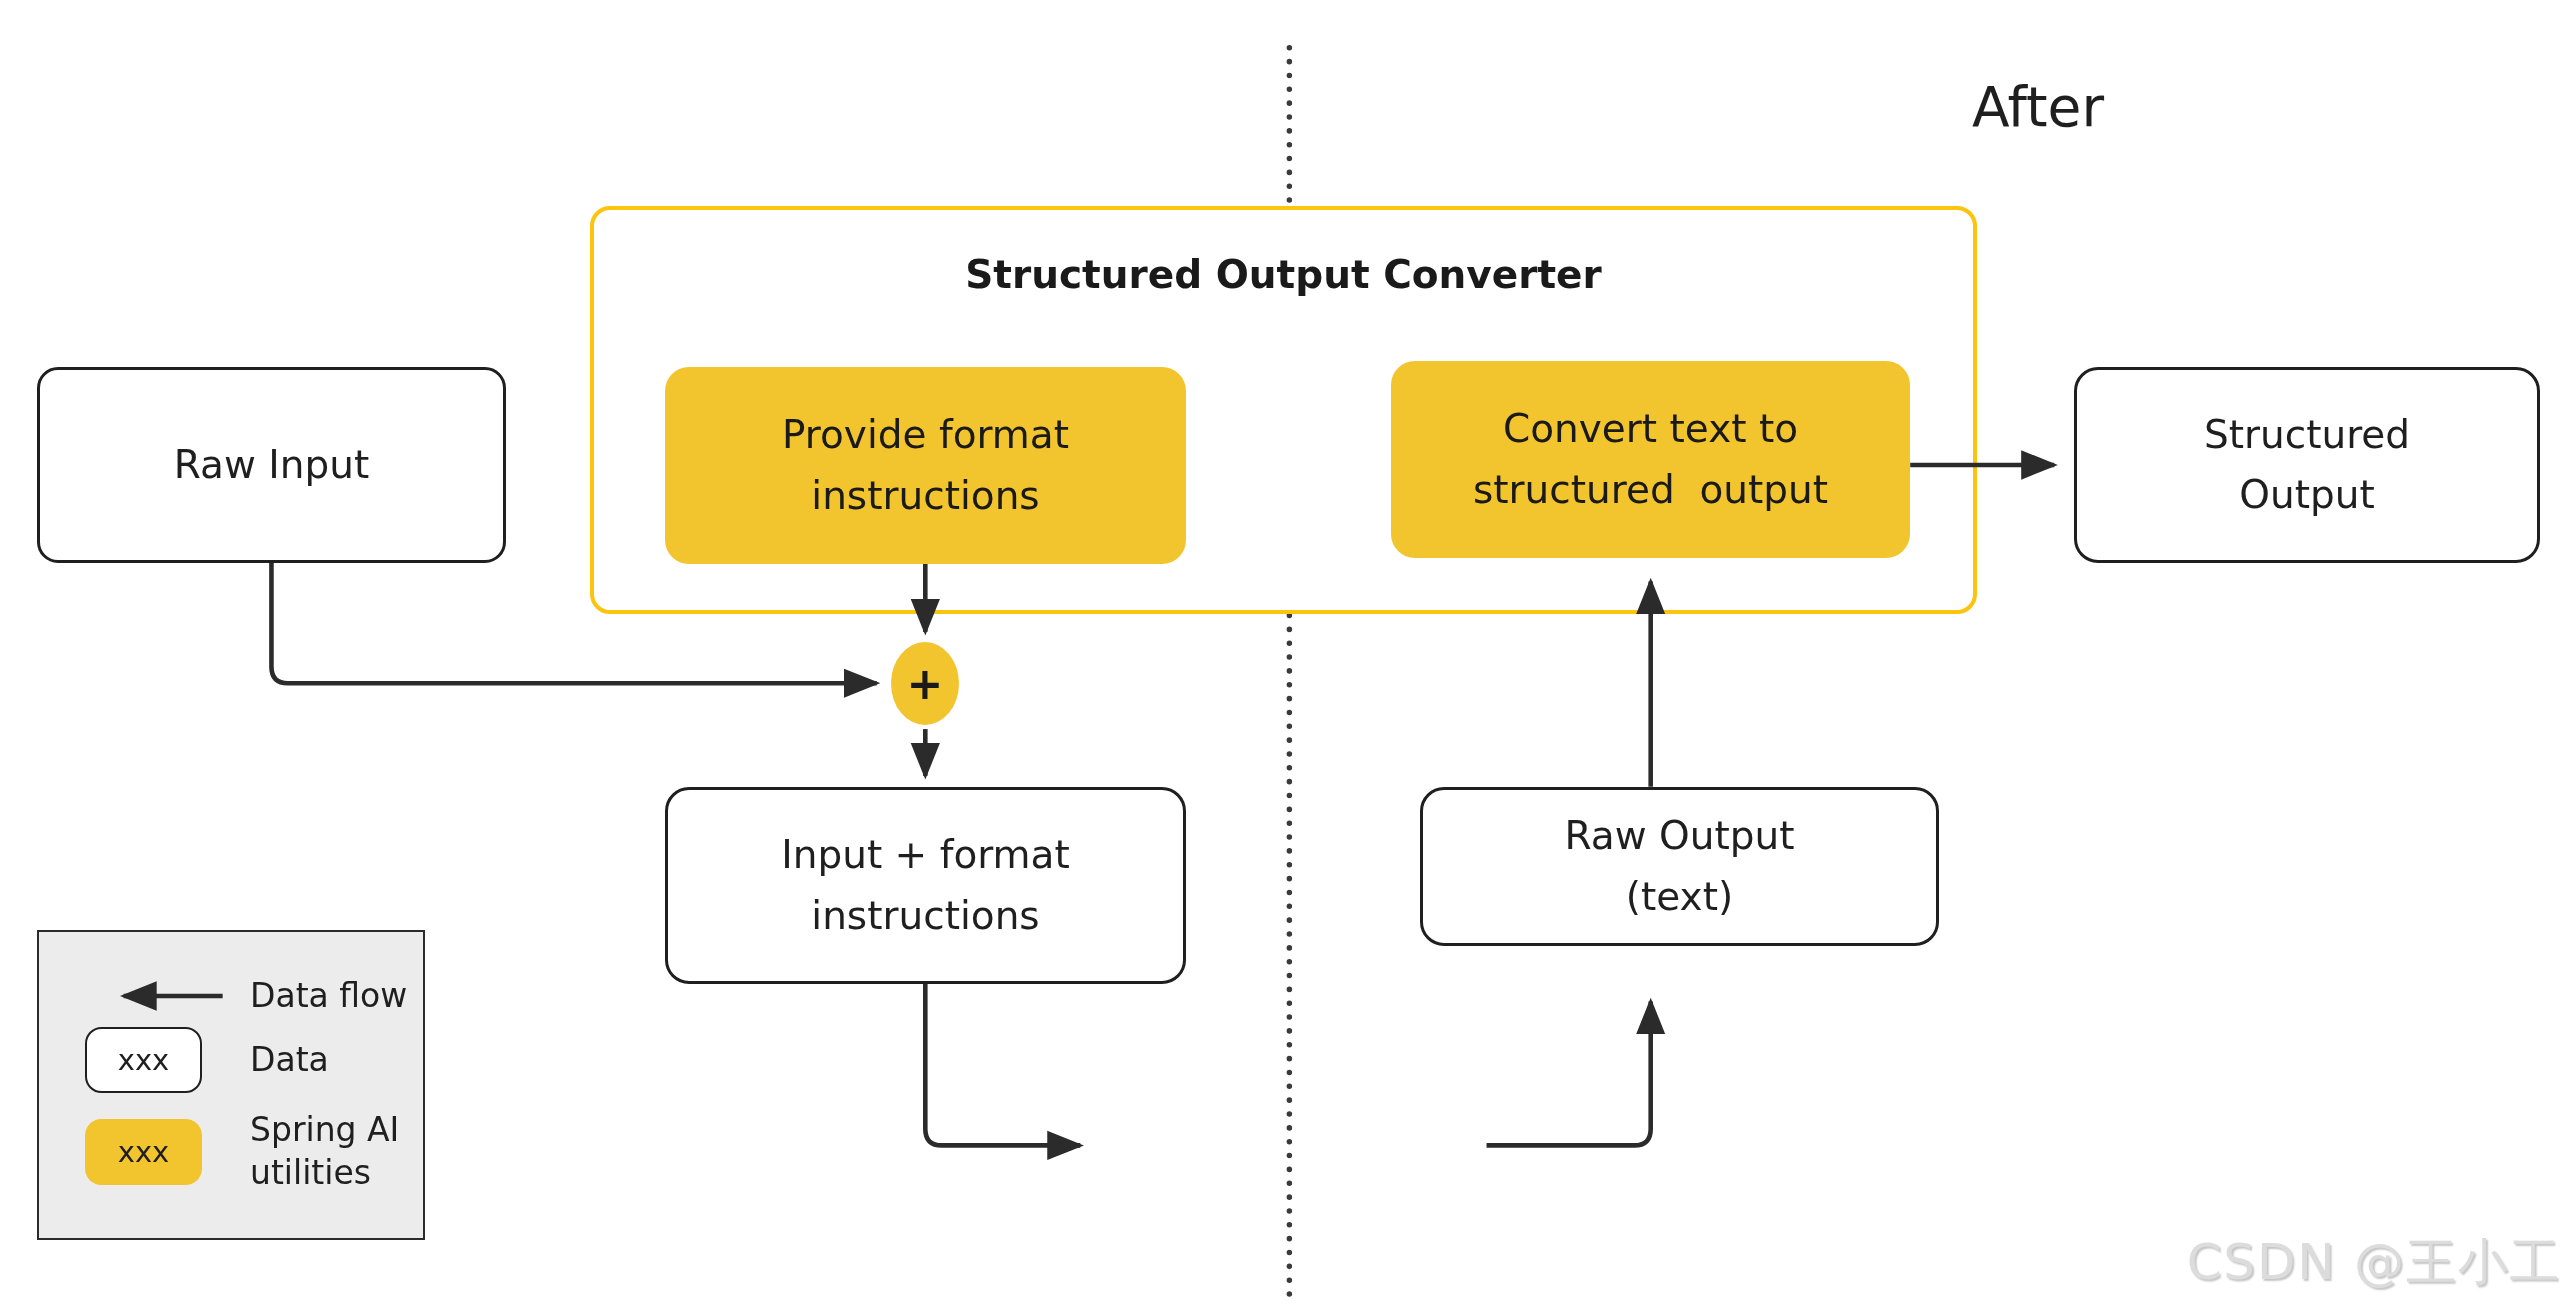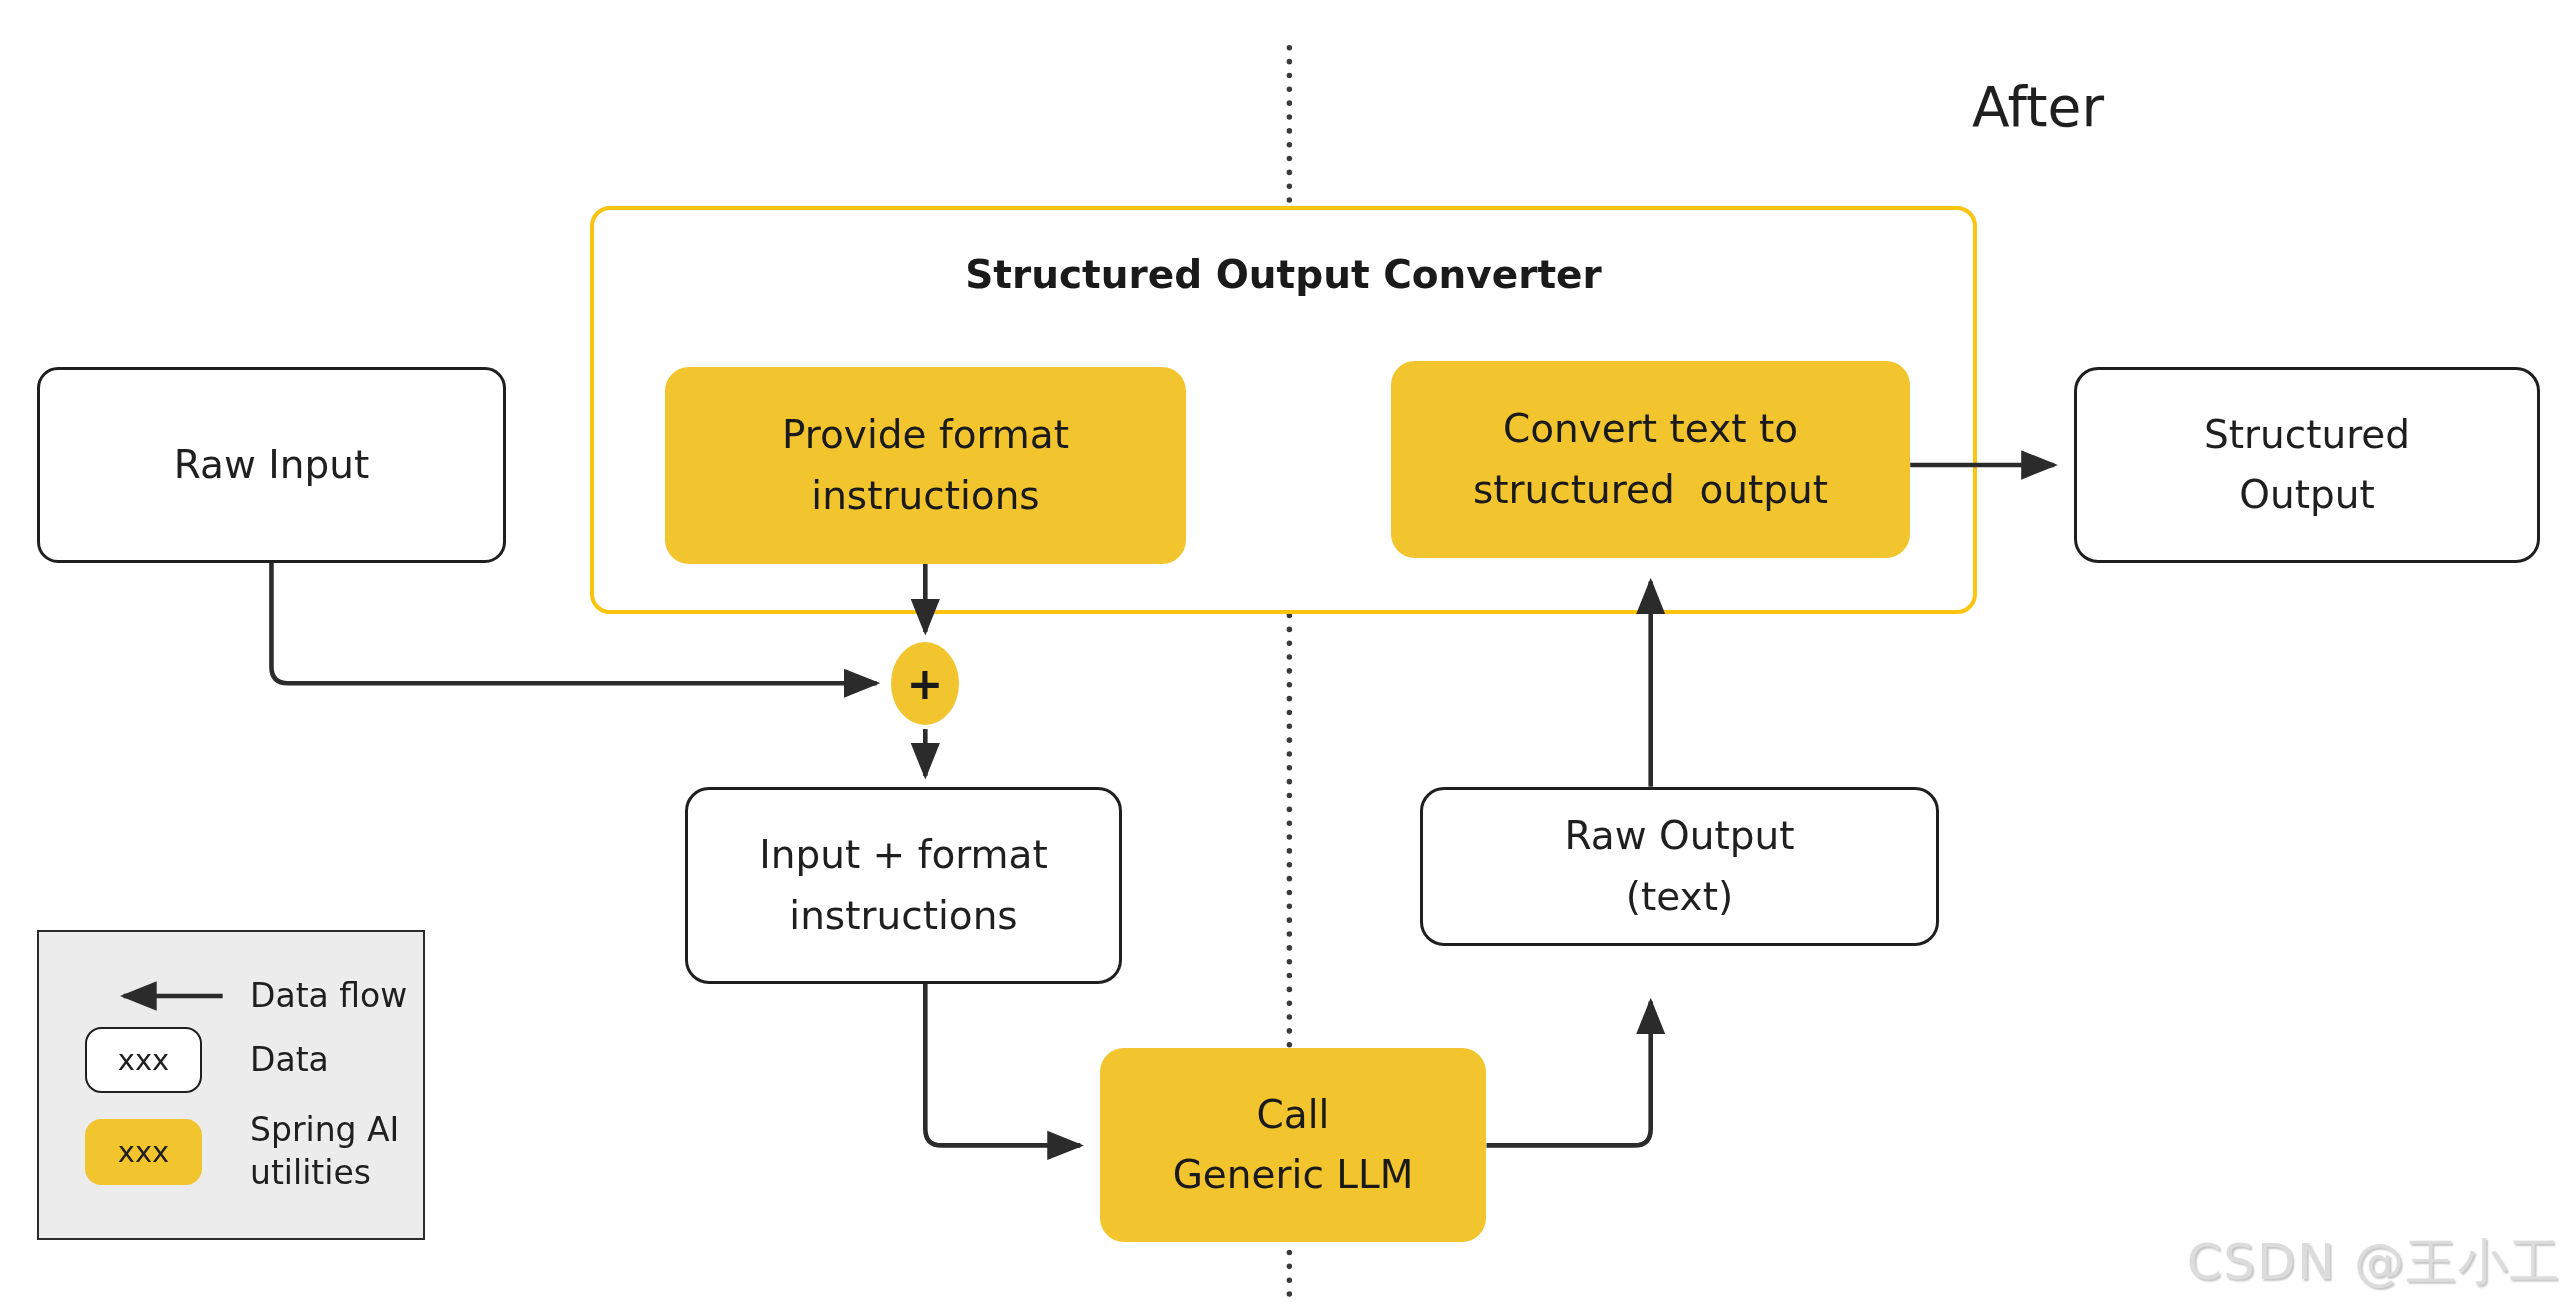--- a/index.html
+++ b/index.html
@@ -74,28 +74,26 @@
 instructions</div>
 
   <div class="node util-node" style="left:1391px;top:361px;width:519px;height:197px;">Convert text to
 structured  output</div>
 
   <div class="node data-node" style="left:2074px;top:367px;width:466px;height:196px;">Structured
 Output</div>
 
   <div class="plus-node">+</div>
 
-  <div class="node data-node" style="left:665px;top:787px;width:437px;height:197px;margin-left:20px;">Input + format
+  <div class="node data-node" style="left:665px;top:787px;width:521px;height:197px;">Input + format
 instructions</div>
 
   <div class="node data-node" style="left:1391px;top:787px;width:519px;height:159px;margin-left:29px;">Raw Output
 (text)</div>
 
-  <div class="node util-node" style="left:1100px;top:1048px;width:386px;height:194px;">Call
-Generic LLM</div>
 
   <svg class="svg-layer over" viewBox="0 0 2809 1423" width="2576" height="1305">
     <defs>
       <marker id="ah" viewBox="0 0 10 10" refX="9" refY="5" markerWidth="8" markerHeight="8" orient="auto-start-reverse">
         <path d="M0,1 L10,5 L0,9 z"></path>
       </marker>
     </defs>
     <path class="arrow" d="M296 614 V727 Q296 745 314 745 H956" marker-end="url(#ah)"></path>
     <path class="arrow" d="M1009 615 V689" marker-end="url(#ah)"></path>
     <path class="arrow" d="M1009 795 V846" marker-end="url(#ah)"></path>

